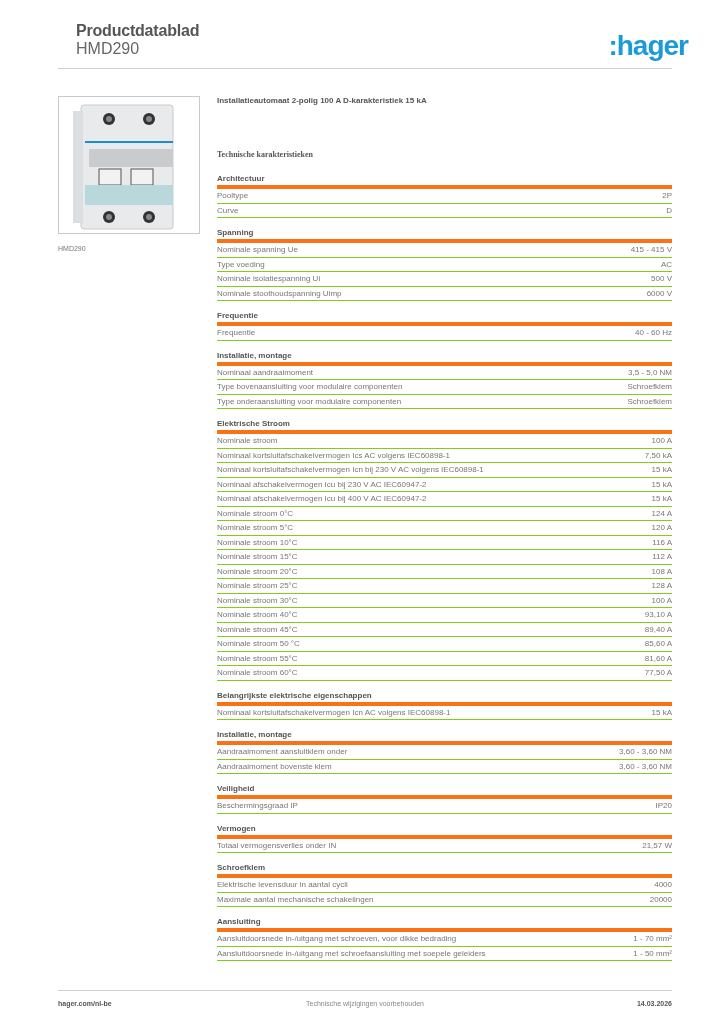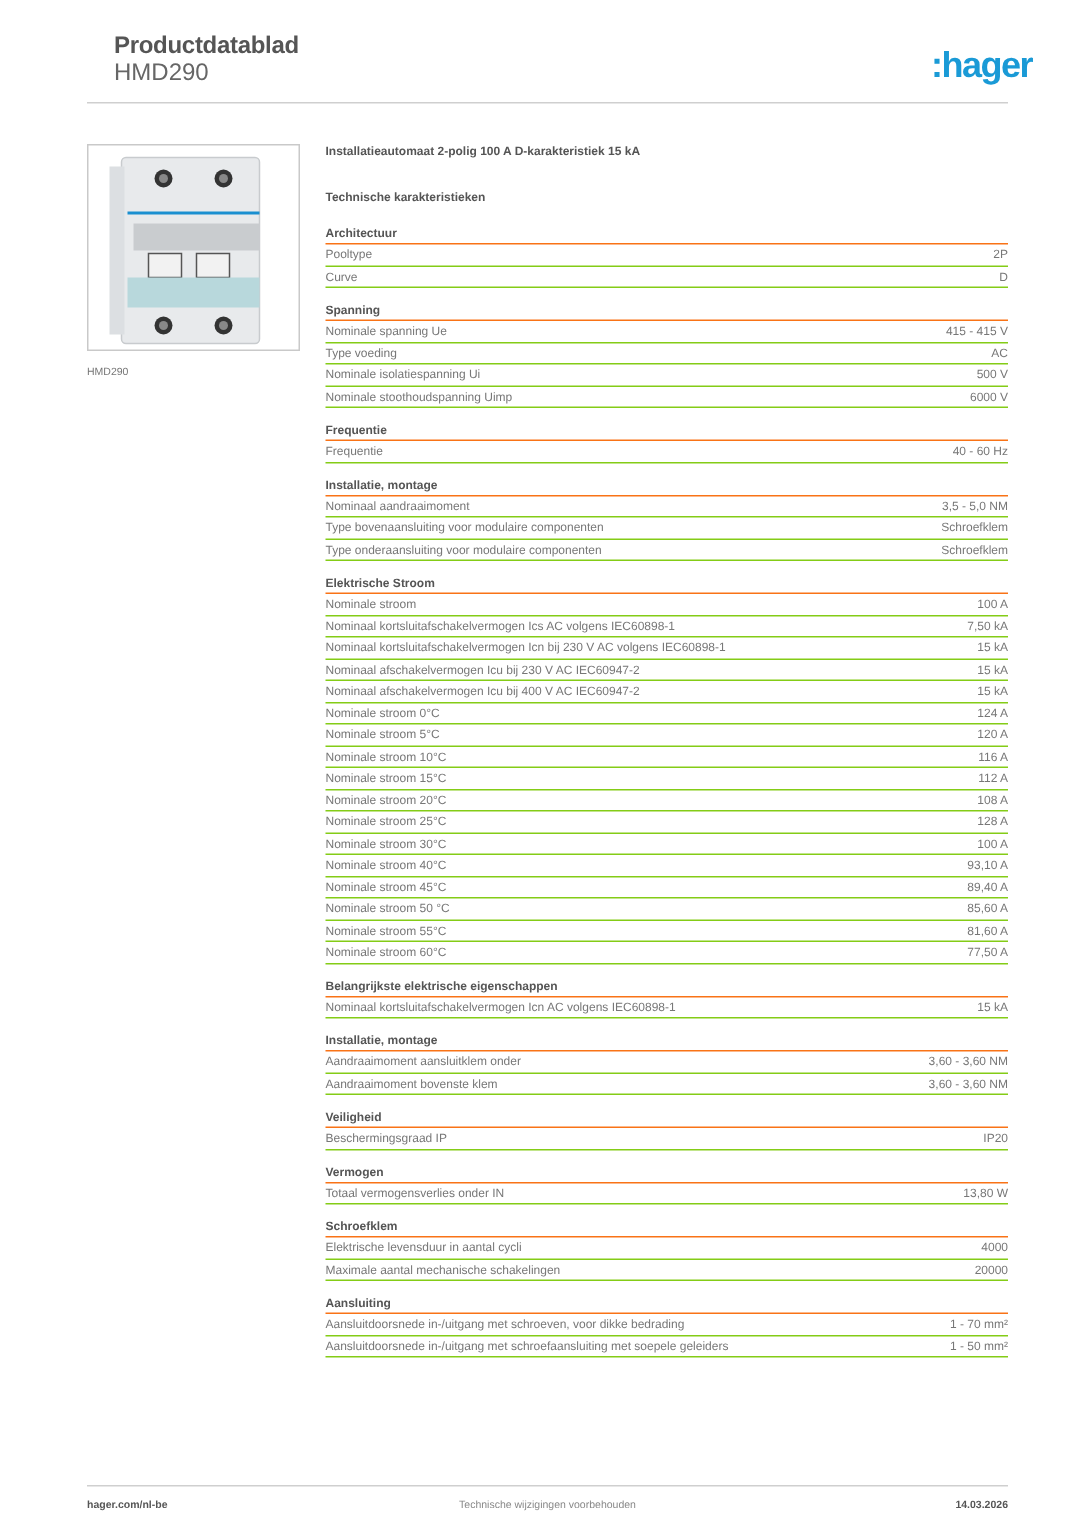--- a/index.html
+++ b/index.html
@@ -1,28 +1,28 @@
 <!DOCTYPE html>
 <html><head>
 <meta charset="utf-8">
 <style>
   html, body { margin:0; padding:0; background:#ffffff; }
   body { width:724px; height:1024px; position:relative; font-family:"Liberation Sans", sans-serif; color:#555; overflow:hidden; }
   .header { position:absolute; left:58px; top:22px; width:614px;margin-left:18px; }
   .doc-title { font-size:16px; font-weight:bold; color:#555; line-height:18px; letter-spacing:-0.2px; }
   .doc-sub { font-size:16px; color:#666; line-height:18px; }
-  .logo { position:absolute; right:2px; top:8px; font-size:24px; font-weight:bold; color:#1a9ad6; letter-spacing:-1px; }
+  .logo { position:absolute; right:2px; top:8px; font-size:28px; font-weight:bold; color:#1a9ad6; letter-spacing:-1px; }
   .head-rule { position:absolute; left:58px; top:68px; width:614px; height:1px; background:#cfcfcf; }
   .prod-img { position:absolute; left:58px; top:96px; width:142px; height:138px; border:1px solid #c9c9c9; box-sizing:border-box; background:#fff; }
   .img-caption { position:absolute; left:58px; top:245px; font-size:7px; color:#777; }
   .main { position:absolute; left:217px; top:96px; width:455px; }
   .prod-desc { font-size:8px; font-weight:bold; color:#555; height:14px; }
-  .tech-title { font-size:8px; font-weight:bold; color:#555; margin-top:17px; height:14px; }
+  .tech-title { font-size:8px; font-weight:bold; color:#555; margin-top:40px; height:14px;font-family:Liberation Serif, serif; }
   .section { margin-top:9px; }
-  .sec-title { font-size:8px; font-weight:bold; color:#555; height:11px; line-height:11px; border-bottom:1px solid #f97316; padding-bottom:1px; }
+  .sec-title { font-size:8px; font-weight:bold; color:#555; height:11px; line-height:11px; border-bottom:4px solid #f97316; padding-bottom:1px; }
   .row { display:flex; justify-content:space-between; font-size:8px; color:#777; height:13.5px; line-height:13.5px; border-bottom:1px solid #84cc16; }
   .row .v { text-align:right; }
   .footer-rule { position:absolute; left:58px; top:990px; width:614px; height:1px; background:#cfcfcf; }
   .footer { position:absolute; left:58px; top:1000px; width:614px; font-size:7px; }
   .f-left { position:absolute; left:0; font-weight:bold; color:#555; }
   .f-mid { position:absolute; left:0; width:100%; text-align:center; color:#888; }
   .f-right { position:absolute; right:0; font-weight:bold; color:#555; }
 </style>
 </head>
 <body>
@@ -204,21 +204,21 @@
         <div class="sec-title">Veiligheid</div>
         <div class="row">
           <span>Beschermingsgraad IP</span>
           <span class="v">IP20</span>
         </div>
       </div>
       <div class="section">
         <div class="sec-title">Vermogen</div>
         <div class="row">
           <span>Totaal vermogensverlies onder IN</span>
-          <span class="v">13,80 W</span>
+          <span class="v">21,57 W</span>
         </div>
       </div>
       <div class="section">
         <div class="sec-title">Schroefklem</div>
         <div class="row">
           <span>Elektrische levensduur in aantal cycli</span>
           <span class="v">4000</span>
         </div>
         <div class="row">
           <span>Maximale aantal mechanische schakelingen</span>

